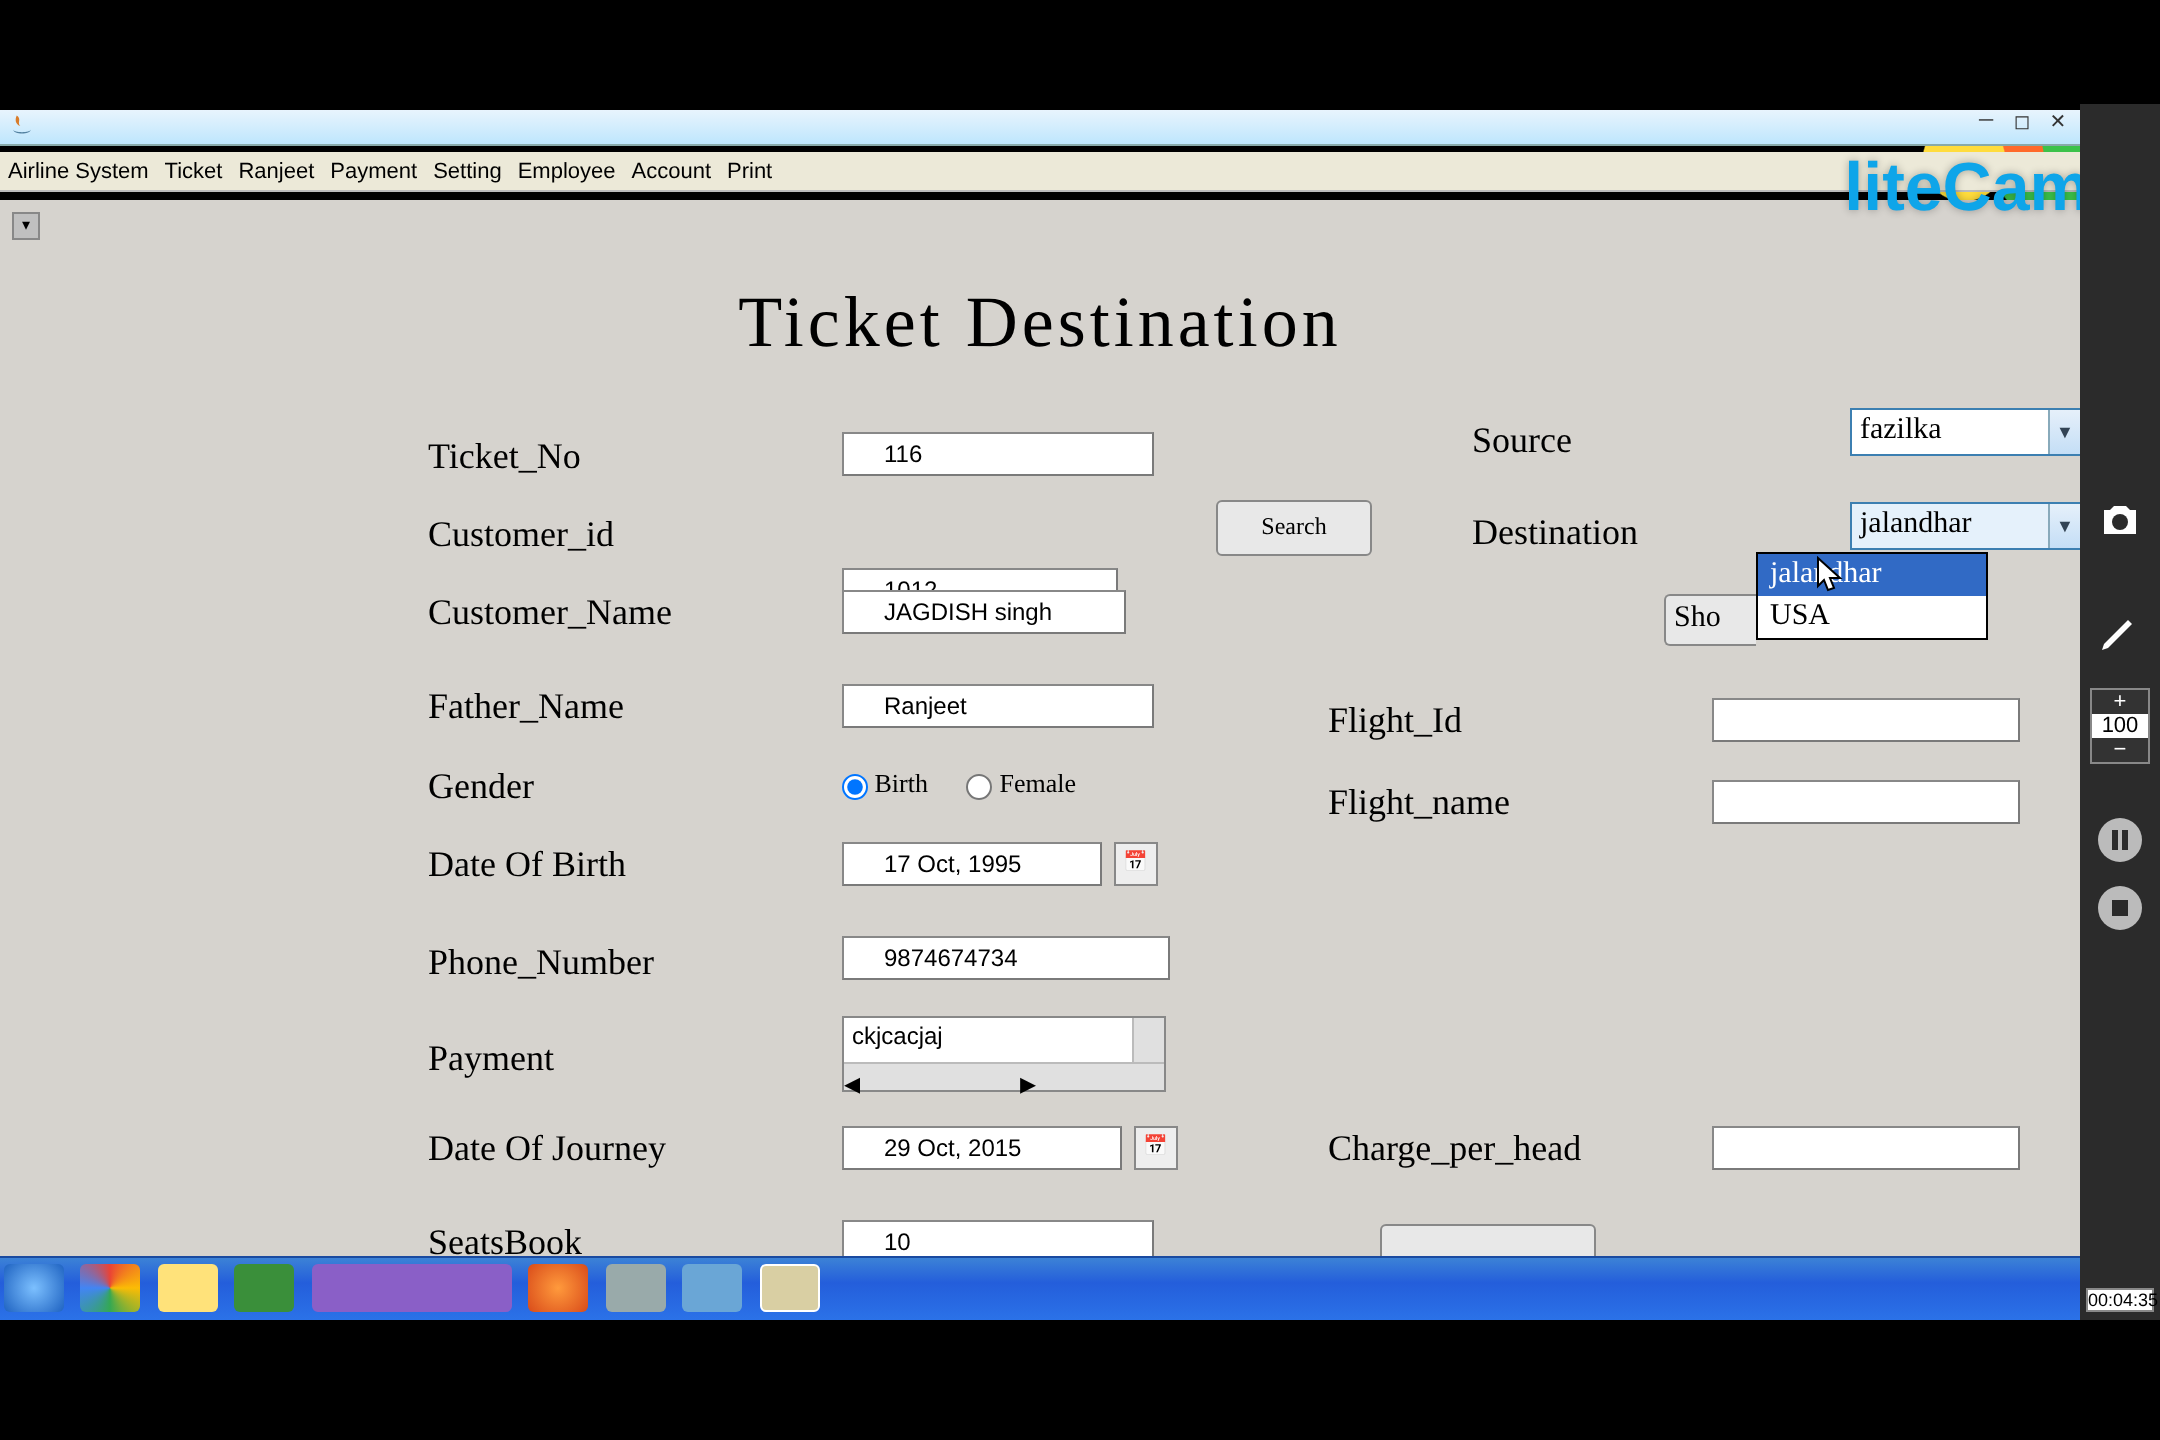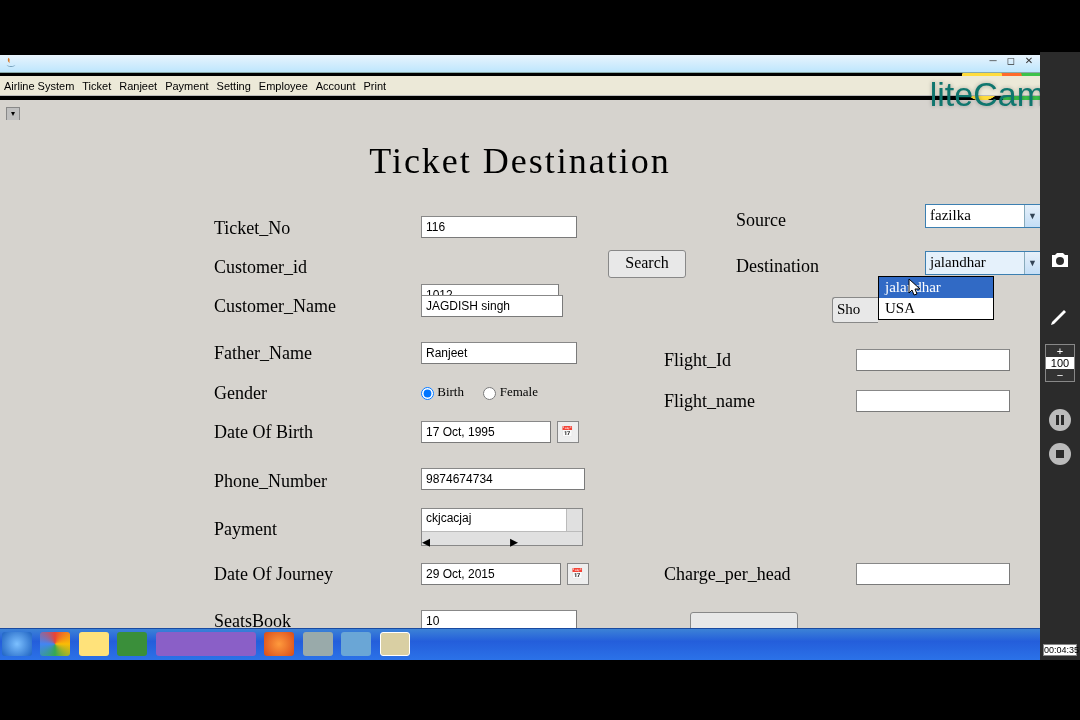--- a/index.html
+++ b/index.html
@@ -68,33 +68,33 @@
 }
 .lbl {
   position: absolute;
   font-family: Georgia, serif;
   font-size: 18px;
   color: #000;
 }
 .inp {
   position: absolute;
   font-size: 12px;
-  padding: 2px 4px;
+  padding: 2px 20px;
   background: #fff;
   border: 1px solid #7a7a7a;
   border-top-color: #888; border-left-color:#888;
   height: 22px;
 }
 .btn {
   position: absolute;
   background: #e8e8e8;
   border: 1px solid #888;
   border-radius: 3px;
   font-family: Georgia, serif;
-  font-size: 16px;
+  font-size: 12px;
   text-align: center;
   cursor: default;
 }
 .radio-row { position:absolute; font-size:13px; font-family:Georgia, serif;}
 .radio-row input { vertical-align: middle; }
 .datebtn {
   position:absolute; width:22px; height:22px;
   border:1px solid #888; background:#eee;
   font-size:10px; text-align:center; line-height:20px;
 }
@@ -168,21 +168,21 @@
   font-size:11px; text-align:center;
 }
 .zoom-block .z { background:#333; color:#fff; }
 .timer {
   position:absolute; bottom:4px; left:3px;
   width:34px; background:#fff; font-size:9px;
   text-align:center; border:1px solid #888;
 }
 .litecam {
   position:absolute; right:35px; top:75px;
-  font-size:34px; font-weight:normal; color:#0f766e;
+  font-size:34px; font-weight:bold; color:#0ea5e9;
   font-family: Arial, sans-serif;
   text-shadow:0 0 4px rgba(0,0,0,.3);
 }
 .litecam .logo-blob{
   position:absolute; right:0; top:-20px; width:90px; height:50px;
   background: radial-gradient(circle at 30% 50%, #ffdc3c 30%, transparent 31%),
               radial-gradient(circle at 55% 45%, #ff6a2a 30%, transparent 31%),
               radial-gradient(circle at 75% 55%, #3cc24a 35%, transparent 36%);
   z-index:-1;
 }

